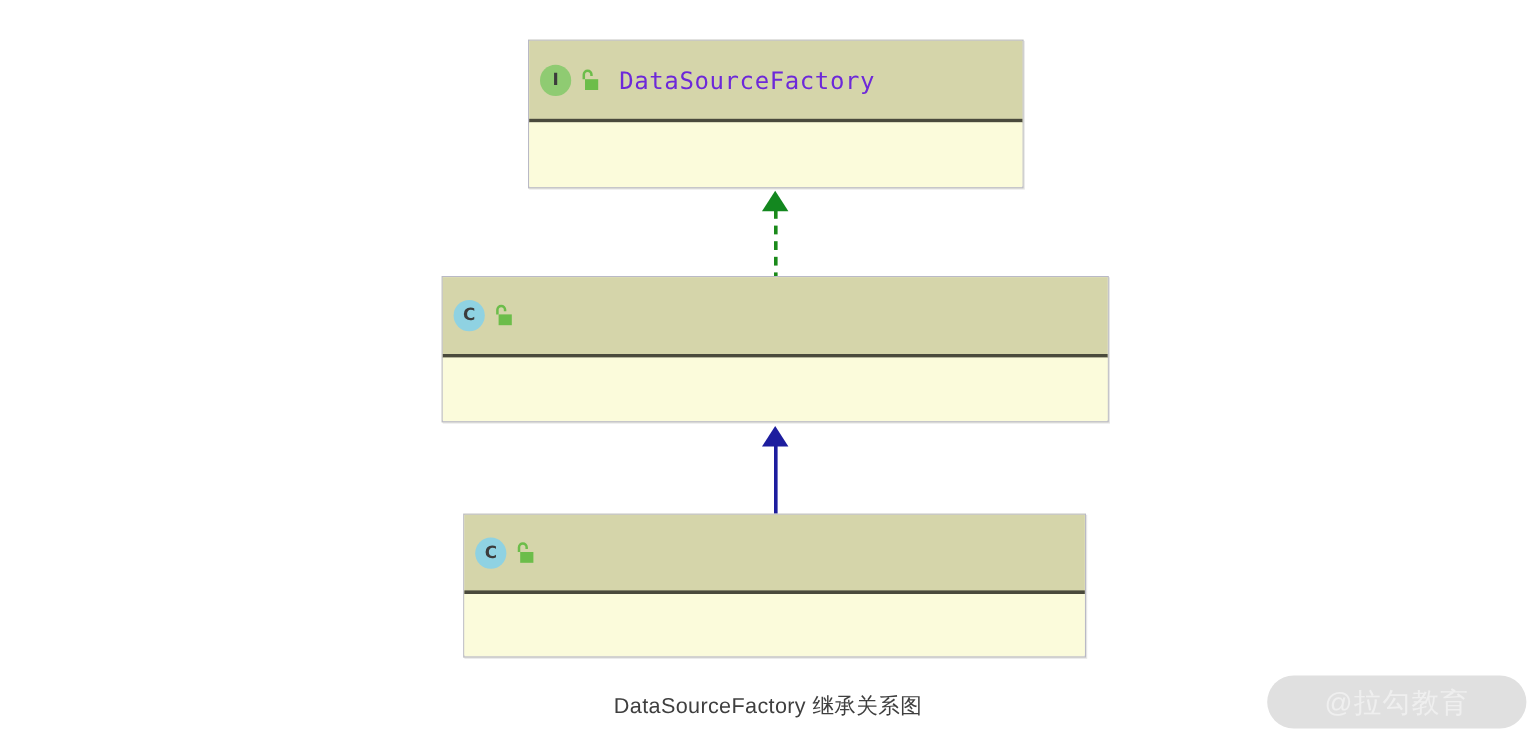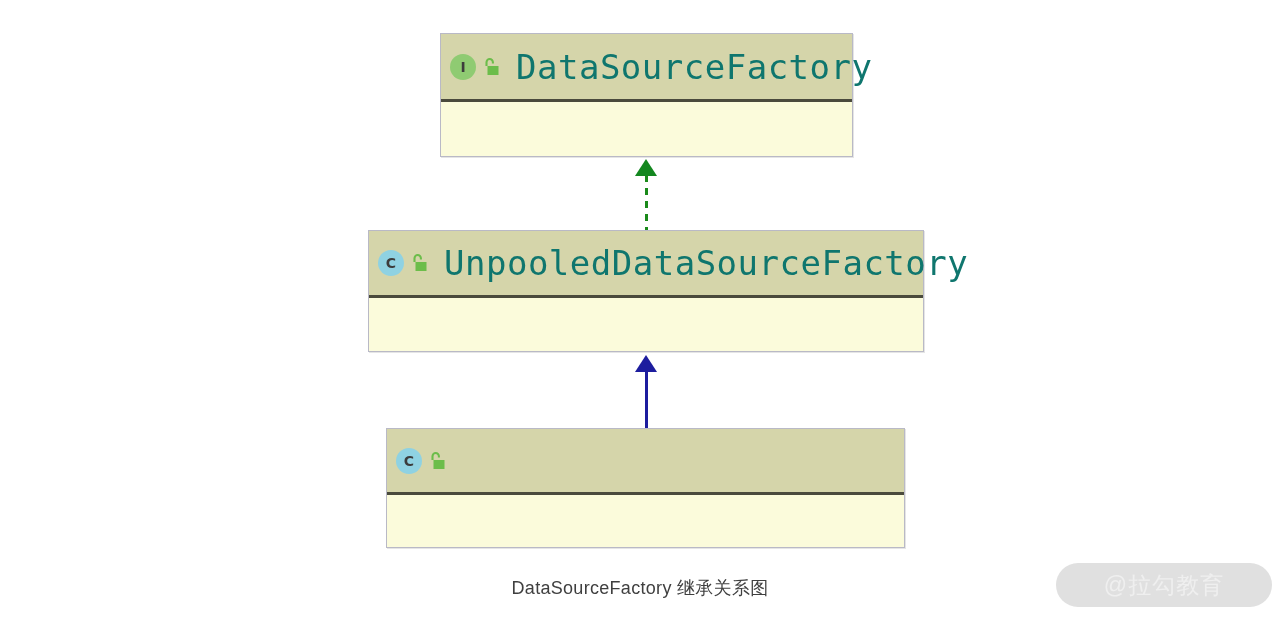--- a/index.html
+++ b/index.html
@@ -38,22 +38,22 @@
     align-items: center;
     padding-left: 9px;
   }
   .uml-body {
     box-sizing: border-box;
     background: #fbfbdb;
   }
 
   .uml-title {
     font-family: "DejaVu Sans Mono", "Liberation Mono", monospace;
-    color: #0f766e;
-    font-size: 34px;
+    color: #6d28d9;
+    font-size: 20px;
     letter-spacing: 0.5px;
     white-space: nowrap;
     margin-left: 16px;
   }
 
   
   .stereo-icon {
     width: 26px;
     height: 26px;
     border-radius: 50%;
@@ -153,21 +153,20 @@
     <div class="arrow-head green" style="left:635px; top:159px;"></div>
   </div>
 
   <div class="uml-box" style="left:368px; top:230px; width:556px; height:122px;">
     <div class="uml-header" style="height:67px;">
       <span class="stereo-icon klass">C</span>
       <svg class="lock-icon" viewBox="0 0 18 20">
         <path d="M4.5 9 V5.2 a3.2 3.2 0 0 1 6.4 0 V6.4" fill="none" stroke="#6cbd4a" stroke-width="2.1"></path>
         <rect x="5.5" y="9" width="11" height="9" fill="#6cbd4a"></rect>
       </svg>
-      <span class="uml-title">UnpooledDataSourceFactory</span>
     </div>
     <div class="uml-body" style="height:52px;"></div>
   </div>
 
   <div class="connector">
     <div class="conn-line-solid" style="left:645px; top:371px; height:58px;"></div>
     <div class="arrow-head blue" style="left:635px; top:355px;"></div>
   </div>
 
   <div class="uml-box" style="left:386px; top:428px; width:519px; height:120px;">

